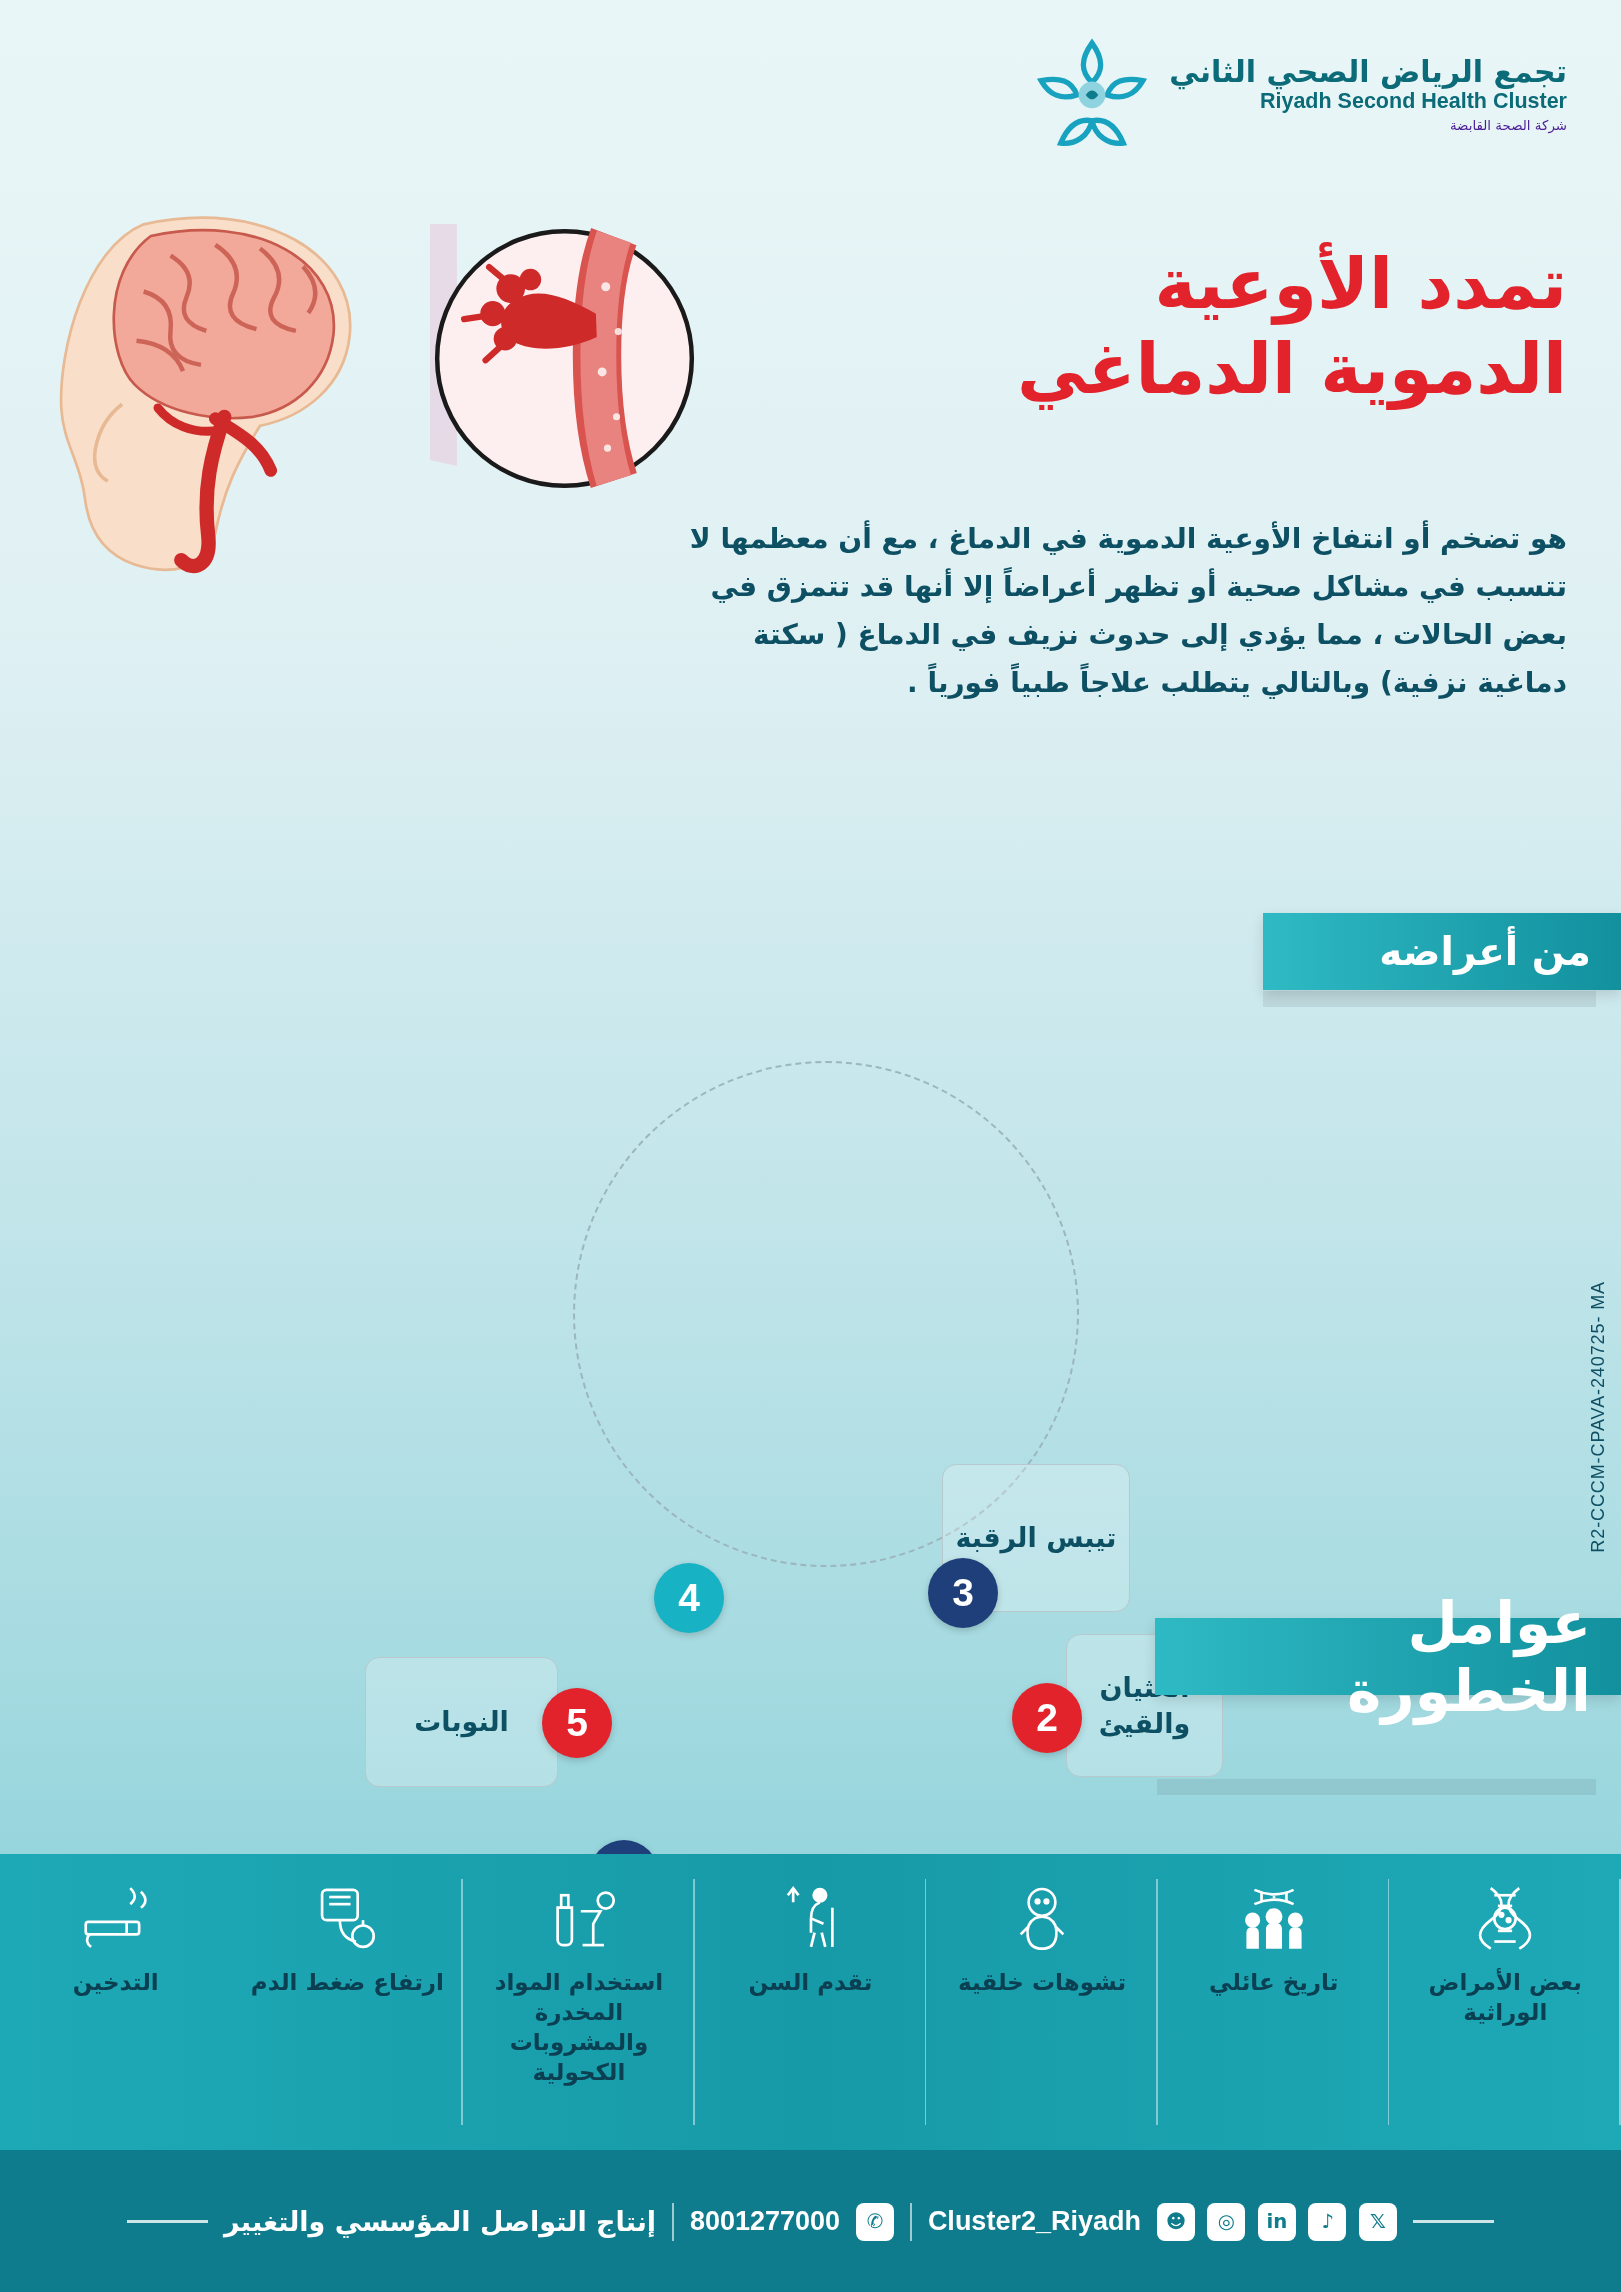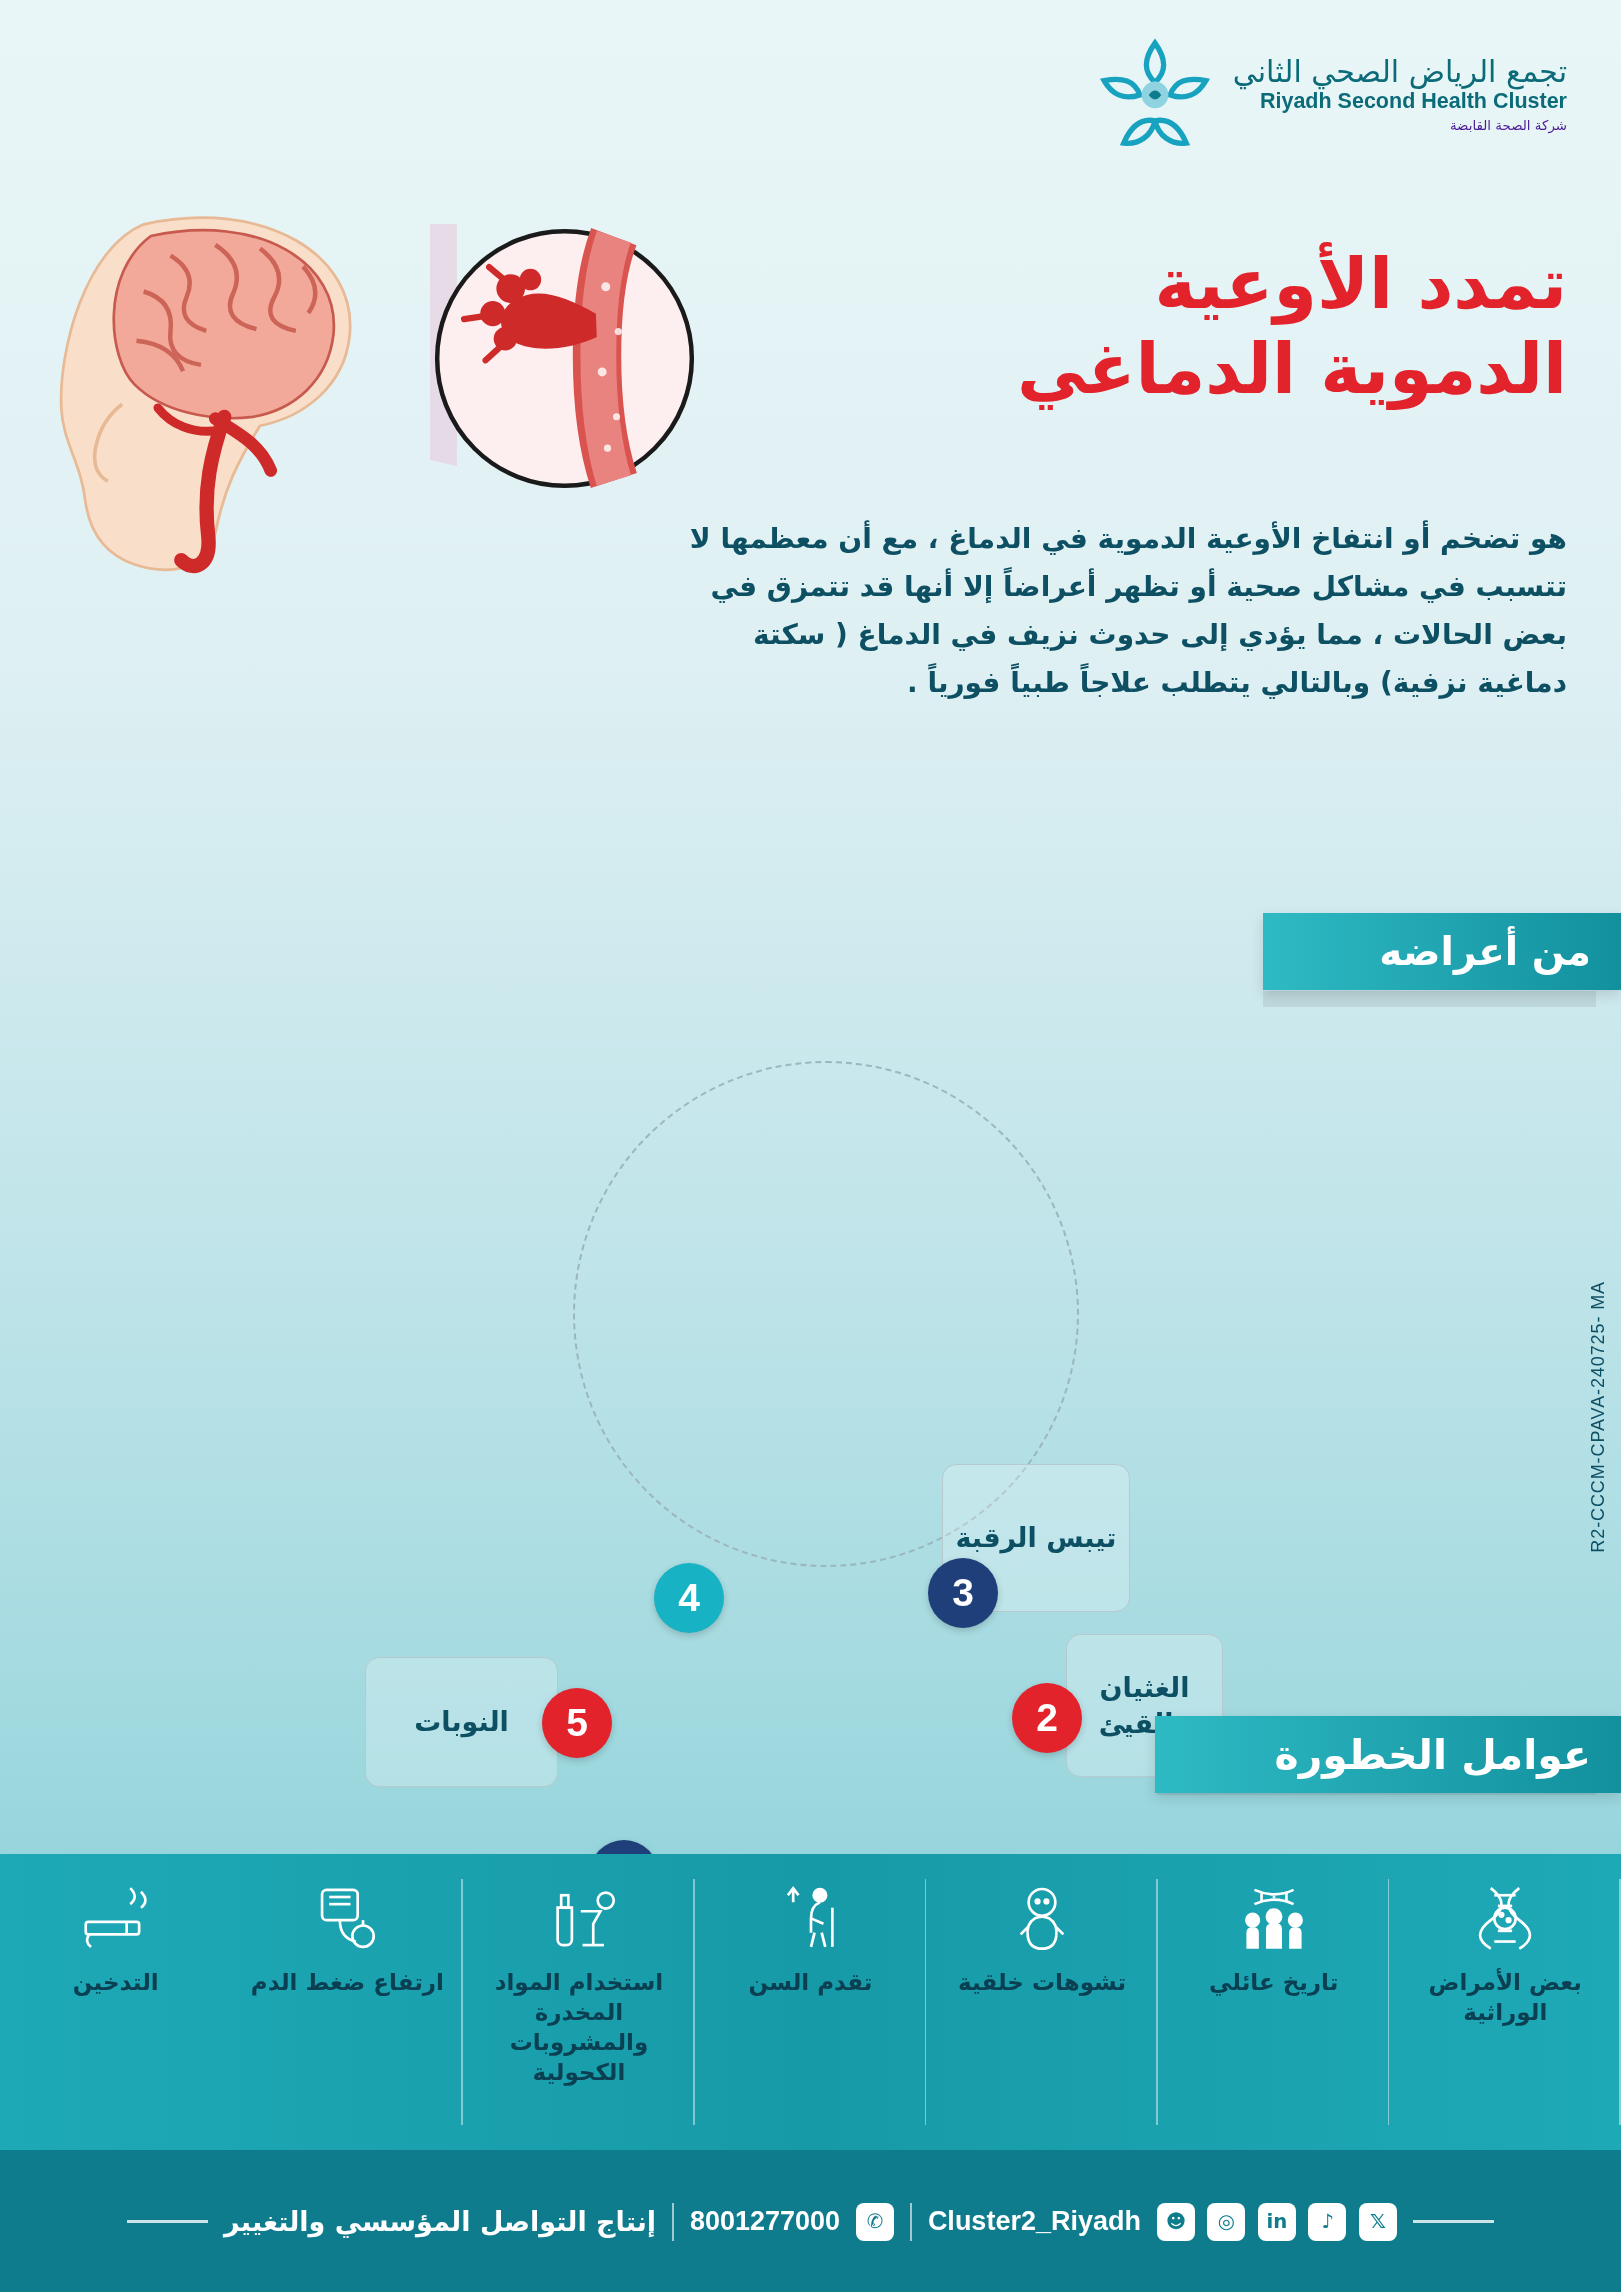--- a/index.html
+++ b/index.html
@@ -7,21 +7,21 @@
     width:1621px;height:2293px;
     font-family:"DejaVu Sans", sans-serif;
     background:linear-gradient(180deg,#e9f6f7 0%, #dff0f3 28%, #bfe4e9 55%, #a6dbe1 72%, #8ed2da 86%, #7fccd6 100%);
     position:relative;overflow:hidden;
   }
   .page{position:absolute;inset:0;}
 
   
   .logo-wrap{position:absolute;top:36px;right:54px;display:flex;align-items:center;gap:19.7px;}
   .logo-text{text-align:right;line-height:1.15;}
-  .logo-ar{font-size:30px;font-weight:normal;color:#0b6b78;letter-spacing:0px;}
+  .logo-ar{font-size:30px;font-weight:bold;color:#0b6b78;letter-spacing:0px;}
   .logo-en{font-size:21.5px;font-weight:bold;color:#0b6b78;font-family:"Liberation Sans",sans-serif;}
   .logo-sub{font-size:13.4px;color:#4c1d95;margin-top:3.6px;}
   .logo-mark{width:116px;height:116px;position:relative;}
 
   
   .title{
     position:absolute;top:242px;right:54px;width:645px;text-align:right;
     font-size:70px;font-weight:bold;color:#e2232b;line-height:1.22;
   }
   .intro{
@@ -37,22 +37,22 @@
   .banner{
     position:absolute;height:77px;display:flex;align-items:center;justify-content:flex-start;
     padding:14px 30px;color:#fff;font-weight:bold;box-sizing:border-box;
   }
   .banner-sym{
     top:913px;right:0;width:358px;background:linear-gradient(90deg,#2ebac4 0%, #12909e 100%);
     font-size:39px;box-shadow:0 5.4px 12.5px rgba(0,0,0,.13);
   }
   .banner-sym-shadow{position:absolute;top:991px;right:25px;width:333px;height:16px;background:rgba(0,0,0,.07);}
   .banner-risk{
-    top:1716px;right:0;width:466px;background:linear-gradient(90deg,#2ebac4 0%, #12909e 100%);
-    font-size:41px;box-shadow:0 5.4px 12.5px rgba(0,0,0,.13);
+    top:1618px;right:0;width:466px;background:linear-gradient(90deg,#2ebac4 0%, #12909e 100%);
+    font-size:58px;box-shadow:0 5.4px 12.5px rgba(0,0,0,.13);
   }
   .banner-risk-shadow{position:absolute;top:1779px;right:25px;width:439px;height:16px;background:rgba(0,0,0,.07);}
 
   
   .sym-area{position:absolute;top:967px;left:0;width:1621px;height:734px;}
   .dash-ring{
     position:absolute;left:573px;top:1061px;width:502px;height:502px;
     border:2.7px dashed #9bb6bd;border-radius:50%;
   }
   .sym-card{

